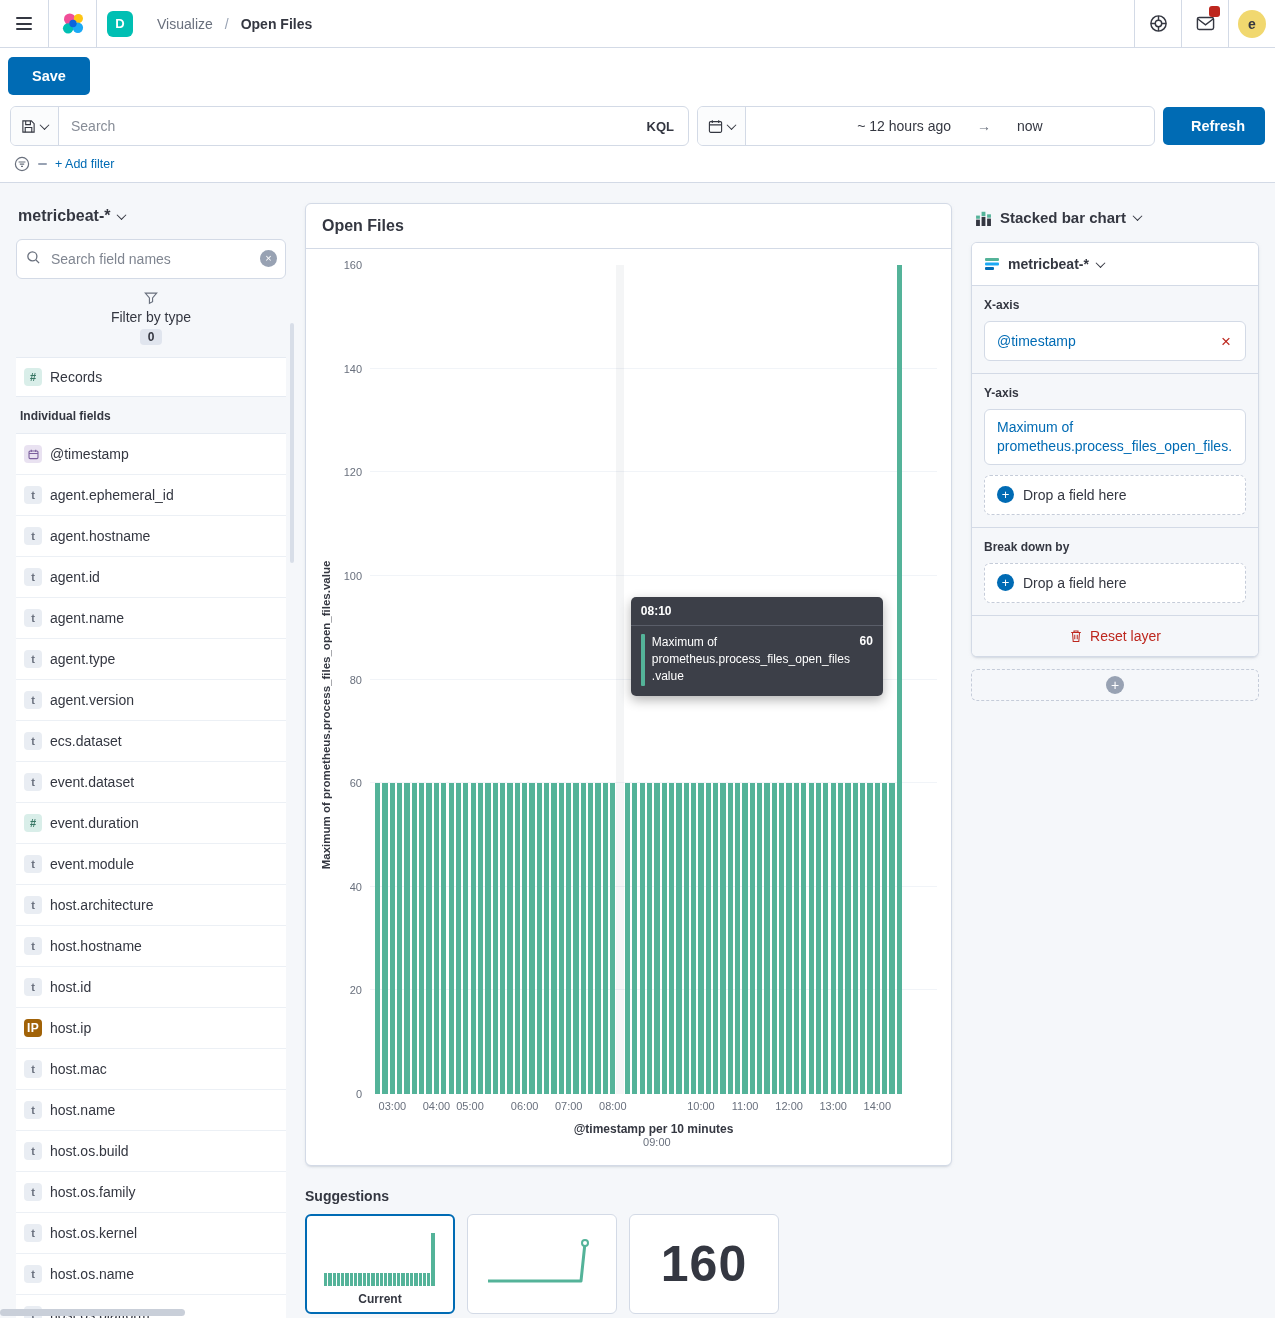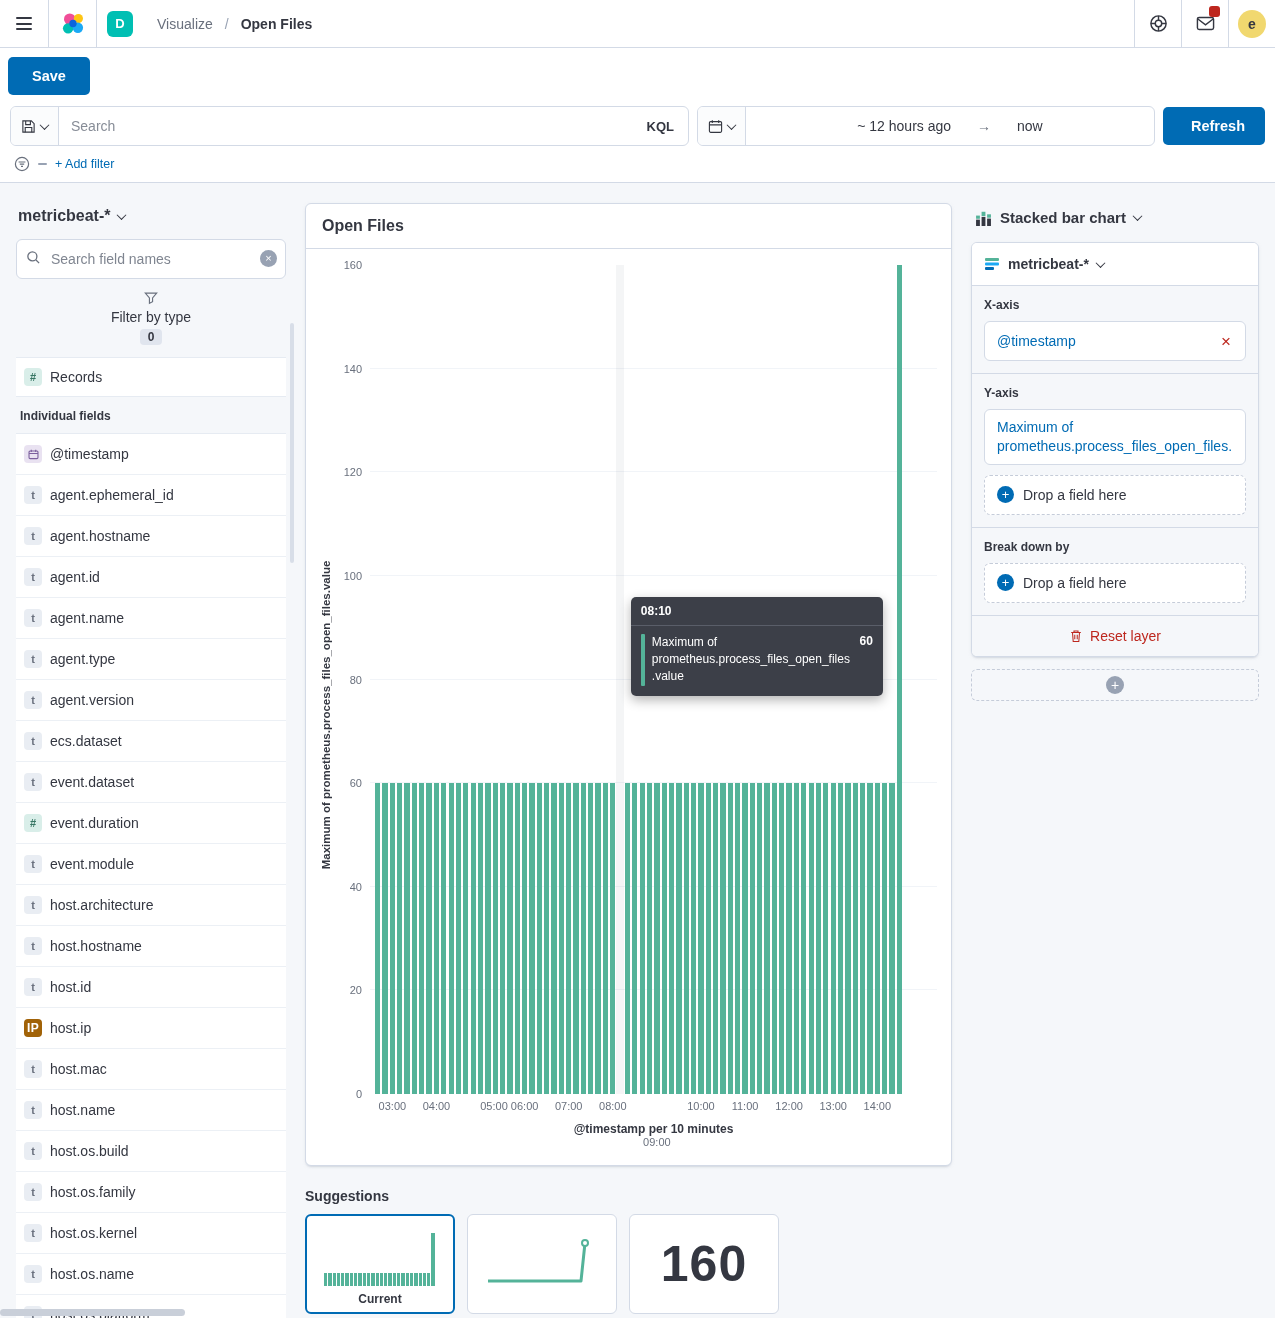--- a/index.html
+++ b/index.html
@@ -470,21 +470,21 @@
                 <div class="bar" style="left: 489.945px; width: 5.29px; height: 310.875px; background: rgb(84, 179, 153);"></div>
                 <div class="bar" style="left: 497.293px; width: 5.29px; height: 310.875px; background: rgb(84, 179, 153);"></div>
                 <div class="bar" style="left: 504.64px; width: 5.29px; height: 310.875px; background: rgb(84, 179, 153);"></div>
                 <div class="bar" style="left: 511.987px; width: 5.29px; height: 310.875px; background: rgb(84, 179, 153);"></div>
                 <div class="bar" style="left: 519.334px; width: 5.29px; height: 310.875px; background: rgb(84, 179, 153);"></div>
                 <div class="bar" style="left: 526.681px; width: 5.29px; height: 829px; background: rgb(84, 179, 153);"></div>
               </div>
             <div class="x-axis-labels">
                 <div class="xtick" style="left: 22.3681px;">03:00</div>
                 <div class="xtick" style="left: 66.4514px;">04:00</div>
-                <div class="xtick" style="left: 124px;">05:00</div>
+                <div class="xtick" style="left: 100px;">05:00</div>
                 <div class="xtick" style="left: 154.618px;">06:00</div>
                 <div class="xtick" style="left: 198.701px;">07:00</div>
                 <div class="xtick" style="left: 242.785px;">08:00</div>
                 <div class="xtick" style="left: 286.868px; margin-top: 36px;">09:00</div>
                 <div class="xtick" style="left: 330.951px;">10:00</div>
                 <div class="xtick" style="left: 375.035px;">11:00</div>
                 <div class="xtick" style="left: 419.118px;">12:00</div>
                 <div class="xtick" style="left: 463.201px;">13:00</div>
                 <div class="xtick" style="left: 507.285px;">14:00</div>
               </div>

